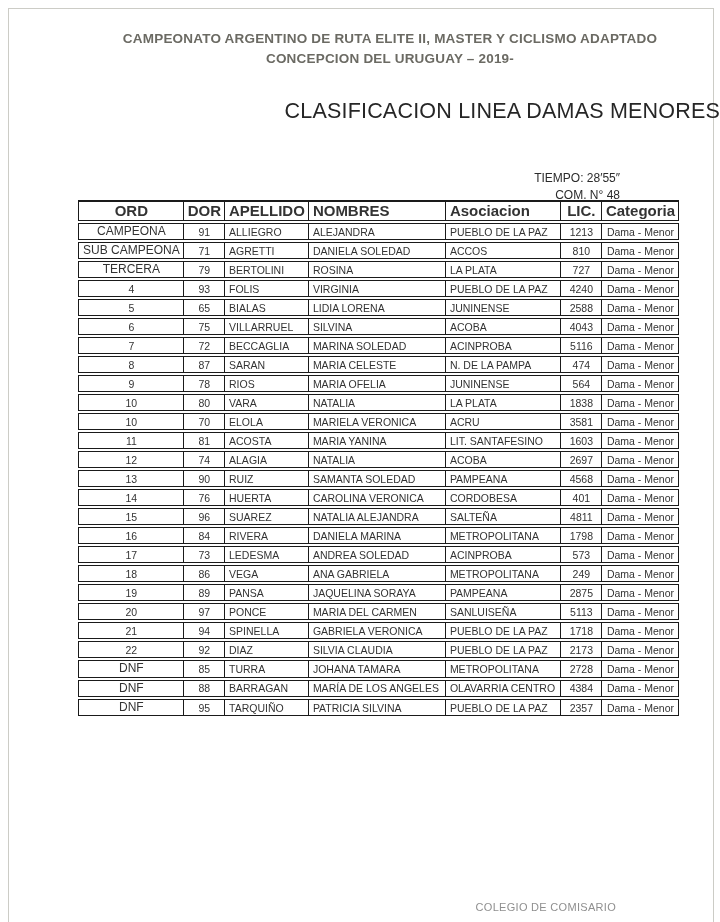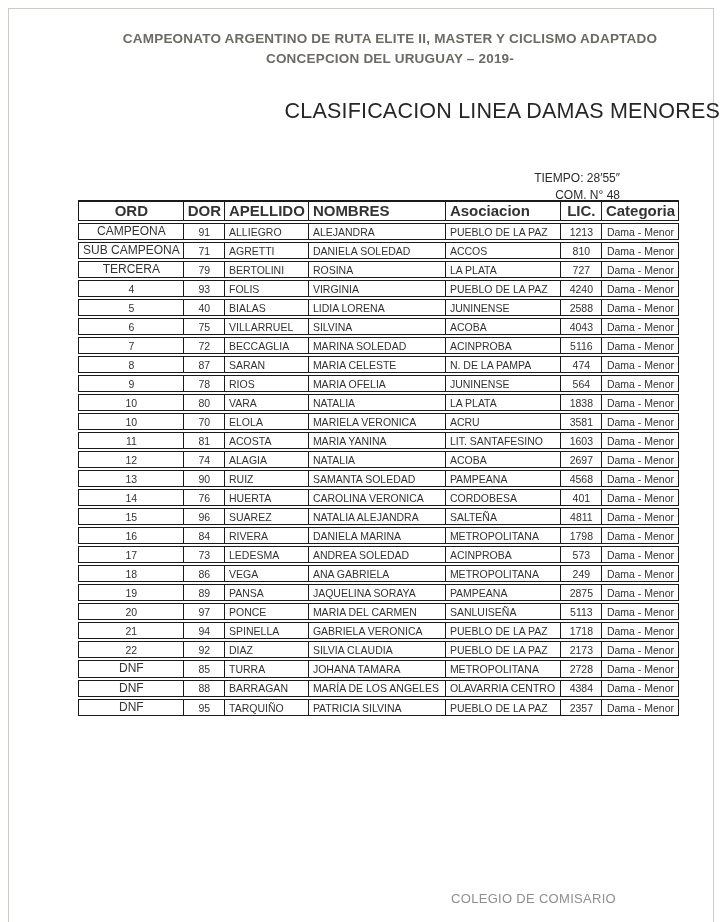--- a/index.html
+++ b/index.html
@@ -102,23 +102,23 @@
   .c-lic       { width: 33px;  text-align: center; }
   .c-categoria { width: 56px;  text-align: center; }
   td.c-ord        { white-space: pre-line; }
   td.c-asociacion { white-space: pre-line; }
   td.c-ord.ord-word { font-size: 12px; }
   td.c-categoria  { font-size: 10px; padding: 0 1px 1px 1px; }
 
   .doc-footer {
     position: absolute;
     right: 104px;
-    bottom: 16px;
+    bottom: 9px;
     color: #8f8f8f;
-    font-size: 13px;
+    font-size: 11px;
     letter-spacing: 0.3px;
   }
 </style>
 </head>
 <body>
 
 <div class="page">
   <div class="page-frame"></div>
 
   <div class="doc-heading">
@@ -177,21 +177,21 @@
             <td class="c-ord">4</td>
             <td class="c-dor">93</td>
             <td class="c-apellido">FOLIS</td>
             <td class="c-nombres">VIRGINIA</td>
             <td class="c-asociacion">PUEBLO DE LA PAZ</td>
             <td class="c-lic">4240</td>
             <td class="c-categoria">Dama - Menor</td>
           </tr>
           <tr>
             <td class="c-ord">5</td>
-            <td class="c-dor">40</td>
+            <td class="c-dor">65</td>
             <td class="c-apellido">BIALAS</td>
             <td class="c-nombres">LIDIA LORENA</td>
             <td class="c-asociacion">JUNINENSE</td>
             <td class="c-lic">2588</td>
             <td class="c-categoria">Dama - Menor</td>
           </tr>
           <tr>
             <td class="c-ord">6</td>
             <td class="c-dor">75</td>
             <td class="c-apellido">VILLARRUEL</td>

